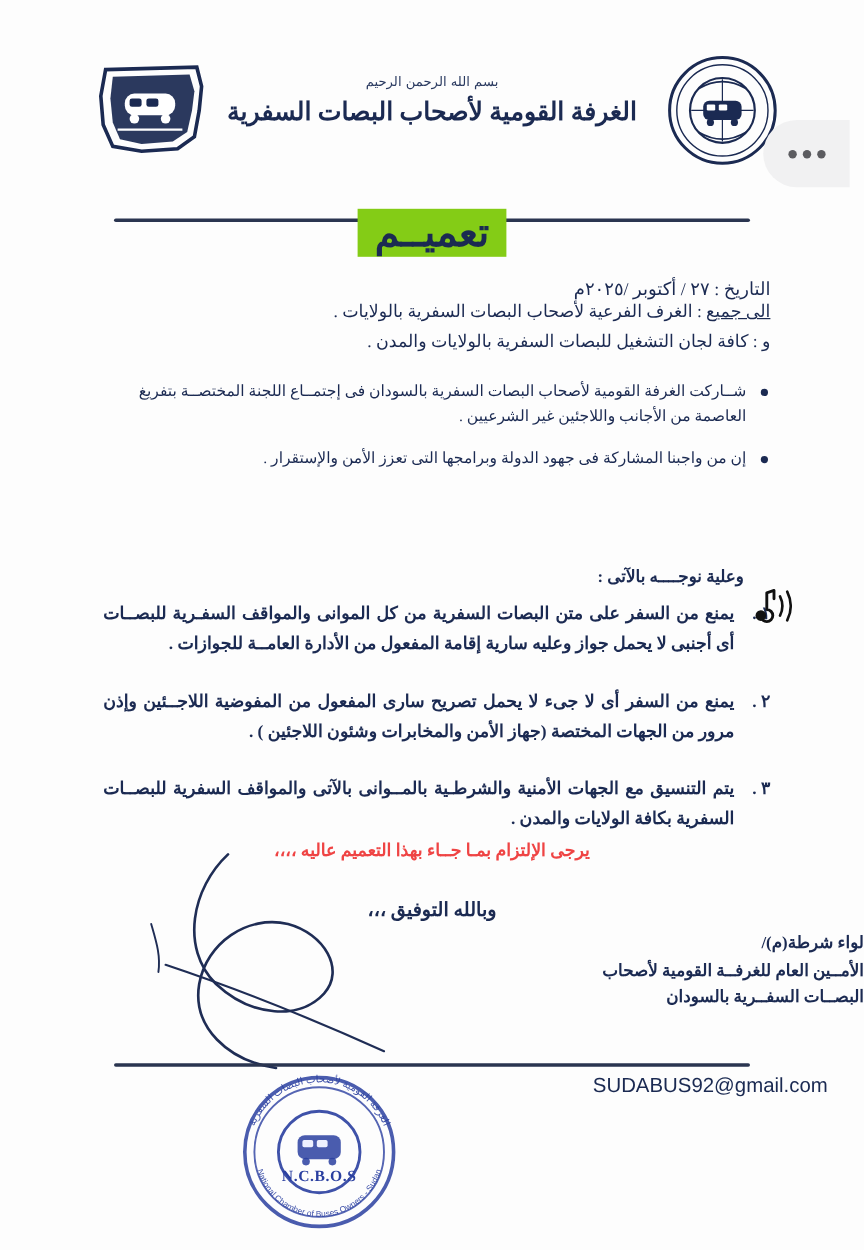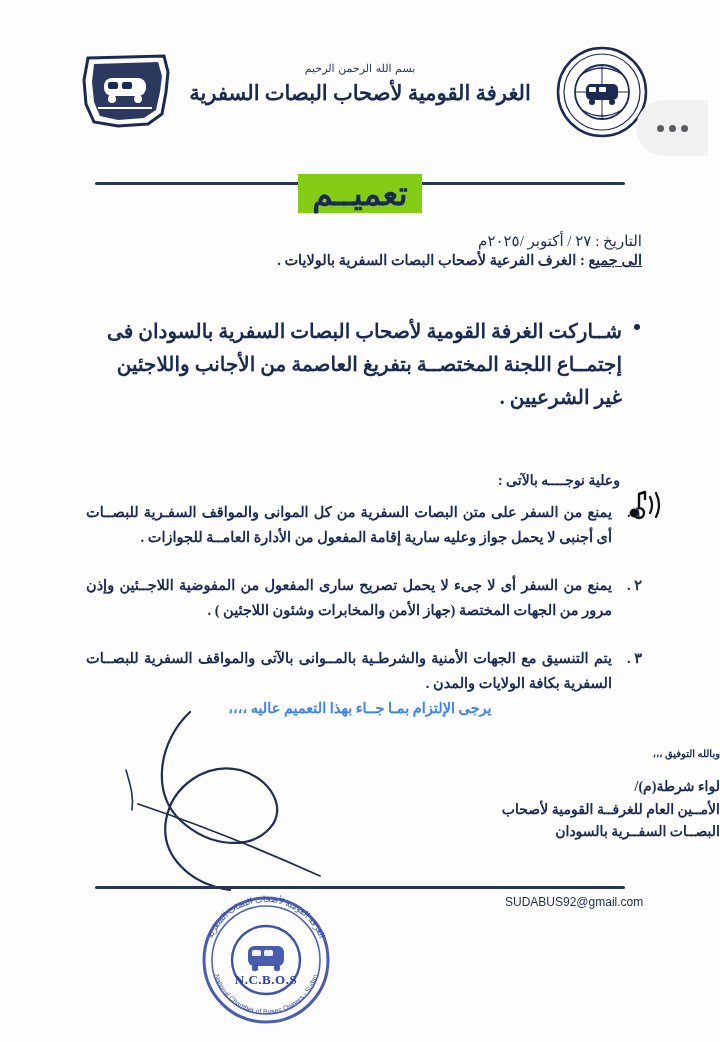--- a/index.html
+++ b/index.html
@@ -113,43 +113,43 @@
 
   
   .to-block {
     position: absolute;
     top: 248px;
     right: 78px;
     left: 150px;
     text-align: right;
     font-size: 14.5px;
     line-height: 1.75;
-    font-weight: bold;
+    font-weight: normal;
     color: #1b2a52;
   }
   .to-label {
     text-decoration: underline;
   }
   .to-row { white-space: nowrap; }
 
   
   .bullets {
     position: absolute;
     top: 315px;
     right: 78px;
     left: 86px;
     text-align: right;
     color: #1b2a52;
   }
   .bullet {
     position: relative;
     padding-right: 20px;
     margin-bottom: 13px;
-    font-size: 20px;
-    font-weight: bold;
+    font-size: 13px;
+    font-weight: normal;
     line-height: 1.65;
   }
   .bullet::before {
     content: "";
     position: absolute;
     right: 2px;
     top: 9px;
     width: 6px;
     height: 6px;
     background: #1b2a52;
@@ -194,28 +194,28 @@
 
   
   .closing {
     position: absolute;
     top: 700px;
     right: 0;
     left: 0;
     text-align: center;
     font-size: 14.5px;
     font-weight: bold;
-    color: #3b82f6;
+    color: #ef4444;
   }
   .thanks {
     position: absolute;
     top: 748px;
     left: 0; right: 0;
-    text-align: right;
-    font-size: 10px;
+    text-align: center;
+    font-size: 16px;
     font-weight: bold;
     color: #1b2a52;
   }
 
   
   .signature {
     position: absolute;
     top: 775px;
     right: 0;
     left: 0;
@@ -242,22 +242,22 @@
     left: 95px;
     right: 95px;
     top: 886px;
     height: 3px;
     background: #2a3550;
     border-radius: 2px;
   }
   .email {
     position: absolute;
     top: 895px;
-    left: 505px;
-    font-size: 12px;
+    left: 494px;
+    font-size: 17px;
     color: #1b2a52;
     font-family: "Liberation Sans", sans-serif;
     direction: ltr;
   }
 
   
   .stamp {
     position: absolute;
     left: 186px;
     top: 880px;
@@ -343,24 +343,28 @@
     <span>تعميــم</span>
   </div>
 
   <div class="date-line">التاريخ : ٢٧ / أكتوبر /٢٠٢٥م</div>
 
   <div class="to-block">
     <div class="to-row">
       <span class="to-label">الى جميع</span>
       <span>: الغرف الفرعية لأصحاب البصات السفرية بالولايات .</span>
     </div>
+    <div class="to-row">
+      <span>و : كافة لجان التشغيل للبصات السفرية  بالولايات والمدن .</span>
+    </div>
   </div>
 
   <div class="bullets">
     <div class="bullet">شــاركت  الغرفة القومية لأصحاب البصات السفرية بالسودان  فى إجتمــاع اللجنة المختصــة بتفريغ العاصمة من الأجانب واللاجئين غير الشرعيين .</div>
+    <div class="bullet">إن من واجبنا المشاركة فى جهود الدولة وبرامجها التى تعزز الأمن والإستقرار .</div>
   </div>
 
   <div class="lead-line">وعلية نوجــــه بالآتى :</div>
 
   <div class="items">
     <div class="item">
       <div class="item-num">١ .</div>
       <div class="item-text">يمنع من السفر على متن البصات السفرية من كل الموانى والمواقف السفـرية للبصــات  أى أجنبى لا  يحمل  جواز وعليه سارية إقامة المفعول من الأدارة العامــة للجوازات .</div>
     </div>
     <div class="item">

